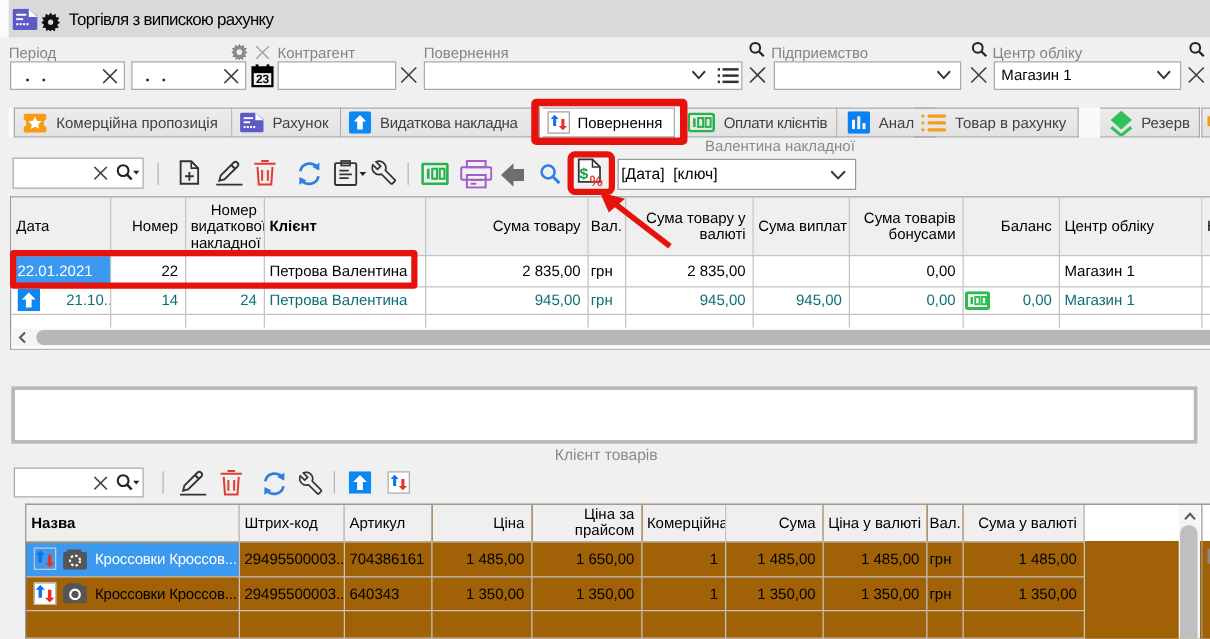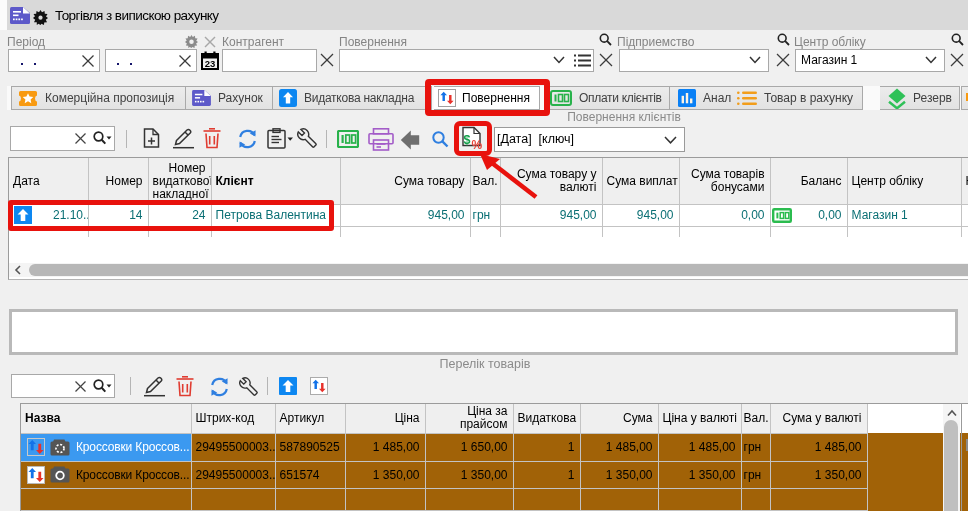--- a/index.html
+++ b/index.html
@@ -263,21 +263,21 @@
 <div class="tab" style="left:880px;width:80px">
  <span class="ti" style="margin-left:8px">
       <svg width="18" height="21" viewBox="0 0 18 21">
         <path d="M9 0.5 L17.5 8 L9 15.5 L0.5 8 Z" fill="#2fc158"></path>
         <path d="M1 13.8 L9 20.3 L17 13.8" fill="none" stroke="#2fc158" stroke-width="2.4"></path>
       </svg>
     </span>Резерв</div>
 <div class="abs" style="left:961px;top:86px;width:7px;height:24px;background:linear-gradient(#ececec,#e2e2e2);border:1px solid #a9a9a9;border-right:none"></div>
 <div class="abs" style="left:966px;top:93px;width:2px;height:8px;background:#f89a11"></div>
 
-<div class="abs" style="left:400px;top:110px;width:448px;text-align:center;color:#8a8a8a;font-size:12px">Повернення клієнтів</div>
+<div class="abs" style="left:400px;top:110px;width:448px;text-align:center;color:#8a8a8a;font-size:12px">Валентина накладної</div>
 
 <div class="abs inp" style="left:10px;top:126px;width:105px;height:25px"></div>
 <div class="abs" style="left:75px;top:133px">
     <svg width="11" height="11" viewBox="0 0 11 11">
       <g stroke="#444" stroke-width="1.2">
         <line x1="0.5" y1="0.5" x2="10.5" y2="10.5"></line>
         <line x1="10.5" y1="0.5" x2="0.5" y2="10.5"></line>
       </g>
     </svg>
   </div>
@@ -429,20 +429,34 @@
 <th class="br bb" style="text-align:left;font-weight:bold">Клієнт</th>
 <th class="br bb ra">Сума товару</th>
 <th class="br bb" style="text-align:left;padding:0 2px">Вал.</th>
 <th class="br bb ra wrap">Сума товару у валюті</th>
 <th class="br bb ra">Сума виплат</th>
 <th class="br bb ra wrap">Сума товарів бонусами</th>
 <th class="br bb ra">Баланс</th>
 <th class="br bb" style="text-align:left">Центр обліку</th>
 <th class="bb" style="text-align:left">К</th>
 </tr>
+<tr style="height:25px">
+<td class="br bb" style="background:#3b99f0;color:#fff;padding-left:5px">22.01.2021</td>
+<td class="br bb ra">22</td>
+<td class="br bb"></td>
+<td class="br bb">Петрова Валентина</td>
+<td class="br bb ra">2 835,00</td>
+<td class="br bb" style="padding:0 2px">грн</td>
+<td class="br bb ra">2 835,00</td>
+<td class="br bb"></td>
+<td class="br bb ra">0,00</td>
+<td class="br bb"></td>
+<td class="br bb">Магазин 1</td>
+<td class="bb"></td>
+</tr>
 <tr style="height:22px" class="teal">
 <td class="br bb" style="padding:0"><span style="display:inline-block;vertical-align:middle;margin-left:5px"><svg width="18" height="18" viewBox="0 0 18 18">
                 <rect width="18" height="18" fill="#0d87f1"></rect>
                 <path d="M9 3 L14.5 8.6 H11.3 V15 H6.7 V8.6 H3.5 Z" fill="#fff"></path>
               </svg></span><span style="vertical-align:middle;margin-left:21px">21.10....</span></td>
 <td class="br bb ra">14</td>
 <td class="br bb ra">24</td>
 <td class="br bb">Петрова Валентина</td>
 <td class="br bb ra">945,00</td>
 <td class="br bb" style="padding:0 2px">грн</td>
@@ -481,21 +495,21 @@
 <div class="abs" style="left:4px;top:2px">
         <svg width="10" height="10" viewBox="0 0 10 10">
           <path d="M7 1 L3 5 L7 9" fill="none" stroke="#555" stroke-width="1.6"></path>
         </svg>
       </div>
 <div class="abs" style="left:20px;top:1px;width:939px;height:12px;background:#b7b7b7;border-radius:6px 0 0 6px"></div>
 </div>
 </div>
 
 <div class="abs" style="left:9px;top:309px;width:949px;height:46px;background:#fff;border:3px solid #b9b9b9"></div>
-<div class="abs" style="left:260px;top:357px;width:450px;text-align:center;color:#8a8a8a;font-size:12.5px">Перелік товарів</div>
+<div class="abs" style="left:260px;top:357px;width:450px;text-align:center;color:#8a8a8a;font-size:12.5px">Клієнт товарів</div>
 
 <div class="abs inp" style="left:11px;top:374px;width:104px;height:24px"></div>
 <div class="abs" style="left:75px;top:381px">
     <svg width="11" height="11" viewBox="0 0 11 11">
       <g stroke="#444" stroke-width="1.2">
         <line x1="0.5" y1="0.5" x2="10.5" y2="10.5"></line>
         <line x1="10.5" y1="0.5" x2="0.5" y2="10.5"></line>
       </g>
     </svg>
   </div>
@@ -571,58 +585,58 @@
         <col style="width:97px">
         <col>
       </colgroup>
 <tbody>
         <tr style="height:29px">
 <th class="br bb" style="text-align:left;font-weight:bold">Назва</th>
 <th class="br bb" style="text-align:left">Штрих-код</th>
 <th class="br bb" style="text-align:left">Артикул</th>
 <th class="br bb ra">Ціна</th>
 <th class="br bb ra wrap">Ціна за прайсом</th>
-<th class="br bb" style="text-align:left">Видаткова</th>
+<th class="br bb" style="text-align:left">Комерційна</th>
 <th class="br bb ra">Сума</th>
 <th class="br bb" style="text-align:left">Ціна у валюті</th>
 <th class="br bb" style="text-align:left;padding:0 2px">Вал.</th>
 <th class="br bb ra">Сума у валюті</th>
 <th style="background:#fff"></th>
 </tr>
 <tr style="height:28px">
 <td class="br bb" style="background:#3b99f0;color:#fff;padding:0"><span style="display:inline-block;vertical-align:middle;margin-left:6px;border:1px solid #c9c9c9"><svg width="16" height="16" viewBox="0 0 17 17">
                 <path d="M4.5 1 L8.5 5.2 H6 V12 H3 V5.2 H0.5 Z" fill="#1372e8"></path>
                 <path d="M12.5 16 L8.5 11.8 H11 V5 H14 V11.8 H16.5 Z" fill="#e8312a"></path>
               </svg></span><span style="display:inline-block;vertical-align:middle;margin-left:5px"><svg width="20" height="17" viewBox="0 0 20 17">
                 <path d="M4 0.5 H14.5 L15.5 3 H3 Z" fill="#555"></path>
                 <rect x="0.5" y="2.5" width="19" height="14" rx="1.5" fill="#555"></rect>
                 <circle cx="10" cy="9.5" r="4" fill="none" stroke="#fff" stroke-width="1.7" stroke-dasharray="2 1.7"></circle>
               </svg></span><span style="vertical-align:middle;margin-left:6px;letter-spacing:-0.15px">Кроссовки Кроссов...</span></td>
 <td class="br bb">29495500003...</td>
-<td class="br bb">587890525</td>
+<td class="br bb">704386161</td>
 <td class="br bb ra">1 485,00</td>
 <td class="br bb ra">1 650,00</td>
 <td class="br bb ra">1</td>
 <td class="br bb ra">1 485,00</td>
 <td class="br bb ra">1 485,00</td>
 <td class="br bb" style="padding:0 2px">грн</td>
 <td class="br bb ra">1 485,00</td>
 <td></td>
 </tr>
 <tr style="height:27px">
 <td class="br bb" style="padding:0"><span style="display:inline-block;vertical-align:middle;margin-left:6px;background:#fff;border:1px solid #b9b9b9"><svg width="16" height="16" viewBox="0 0 17 17">
                 <path d="M4.5 1 L8.5 5.2 H6 V12 H3 V5.2 H0.5 Z" fill="#1372e8"></path>
                 <path d="M12.5 16 L8.5 11.8 H11 V5 H14 V11.8 H16.5 Z" fill="#e8312a"></path>
               </svg></span><span style="display:inline-block;vertical-align:middle;margin-left:5px"><svg width="20" height="17" viewBox="0 0 20 17">
                 <path d="M4 0.5 H14.5 L15.5 3 H3 Z" fill="#555"></path>
                 <rect x="0.5" y="2.5" width="19" height="14" rx="1.5" fill="#555"></rect>
                 <circle cx="10" cy="9.5" r="3.8" fill="none" stroke="#fff" stroke-width="1.8"></circle>
               </svg></span><span style="vertical-align:middle;margin-left:6px;letter-spacing:-0.15px">Кроссовки Кроссов...</span></td>
 <td class="br bb">29495500003...</td>
-<td class="br bb">651574</td>
+<td class="br bb">640343</td>
 <td class="br bb ra">1 350,00</td>
 <td class="br bb ra">1 350,00</td>
 <td class="br bb ra">1</td>
 <td class="br bb ra">1 350,00</td>
 <td class="br bb ra">1 350,00</td>
 <td class="br bb" style="padding:0 2px">грн</td>
 <td class="br bb ra">1 350,00</td>
 <td></td>
 </tr>
 <tr style="height:22px">

